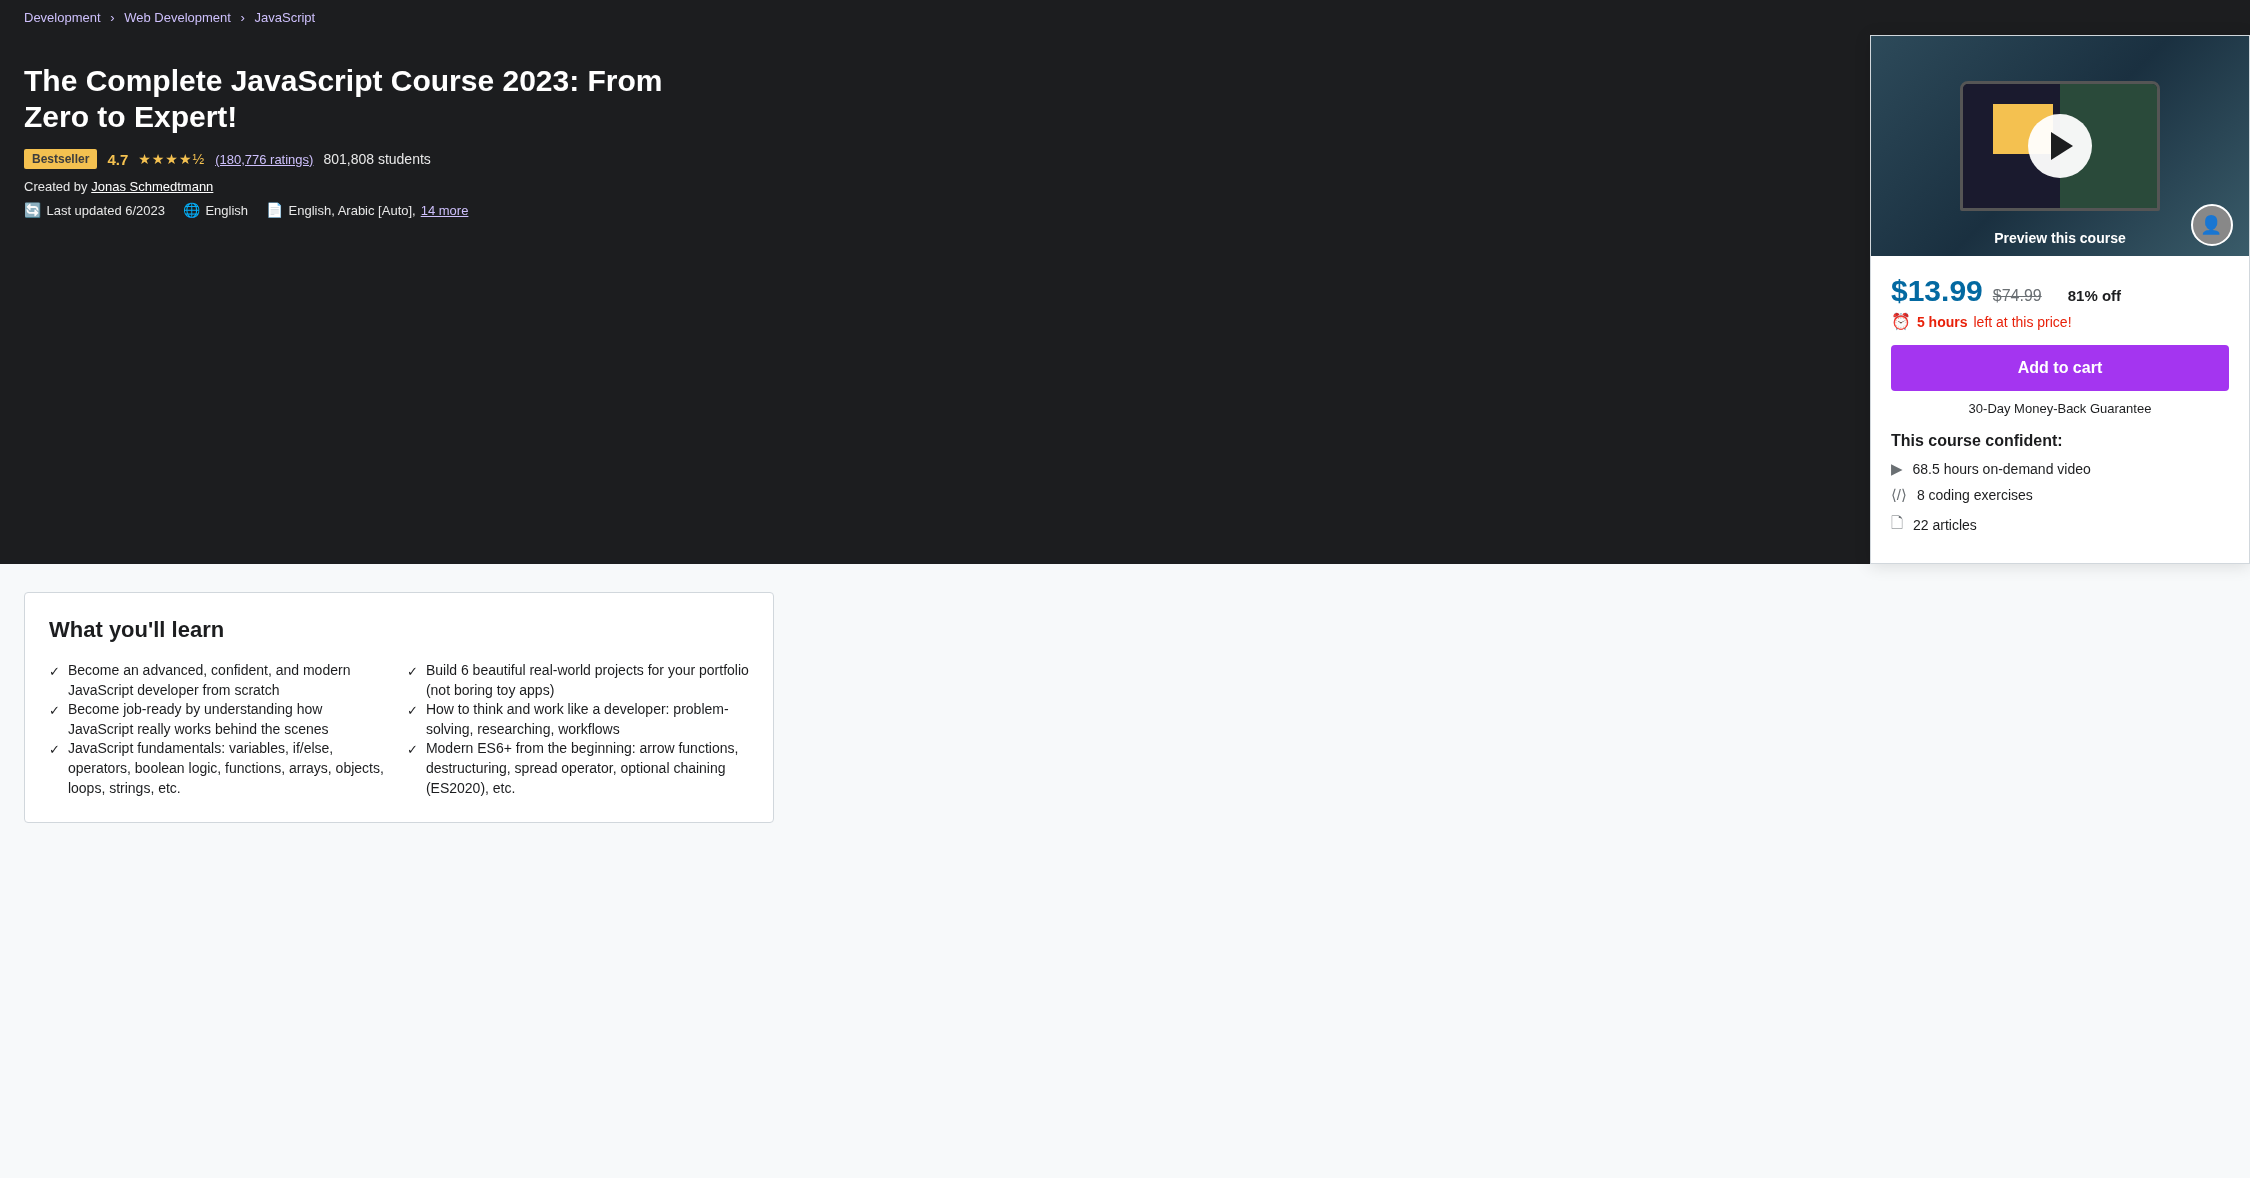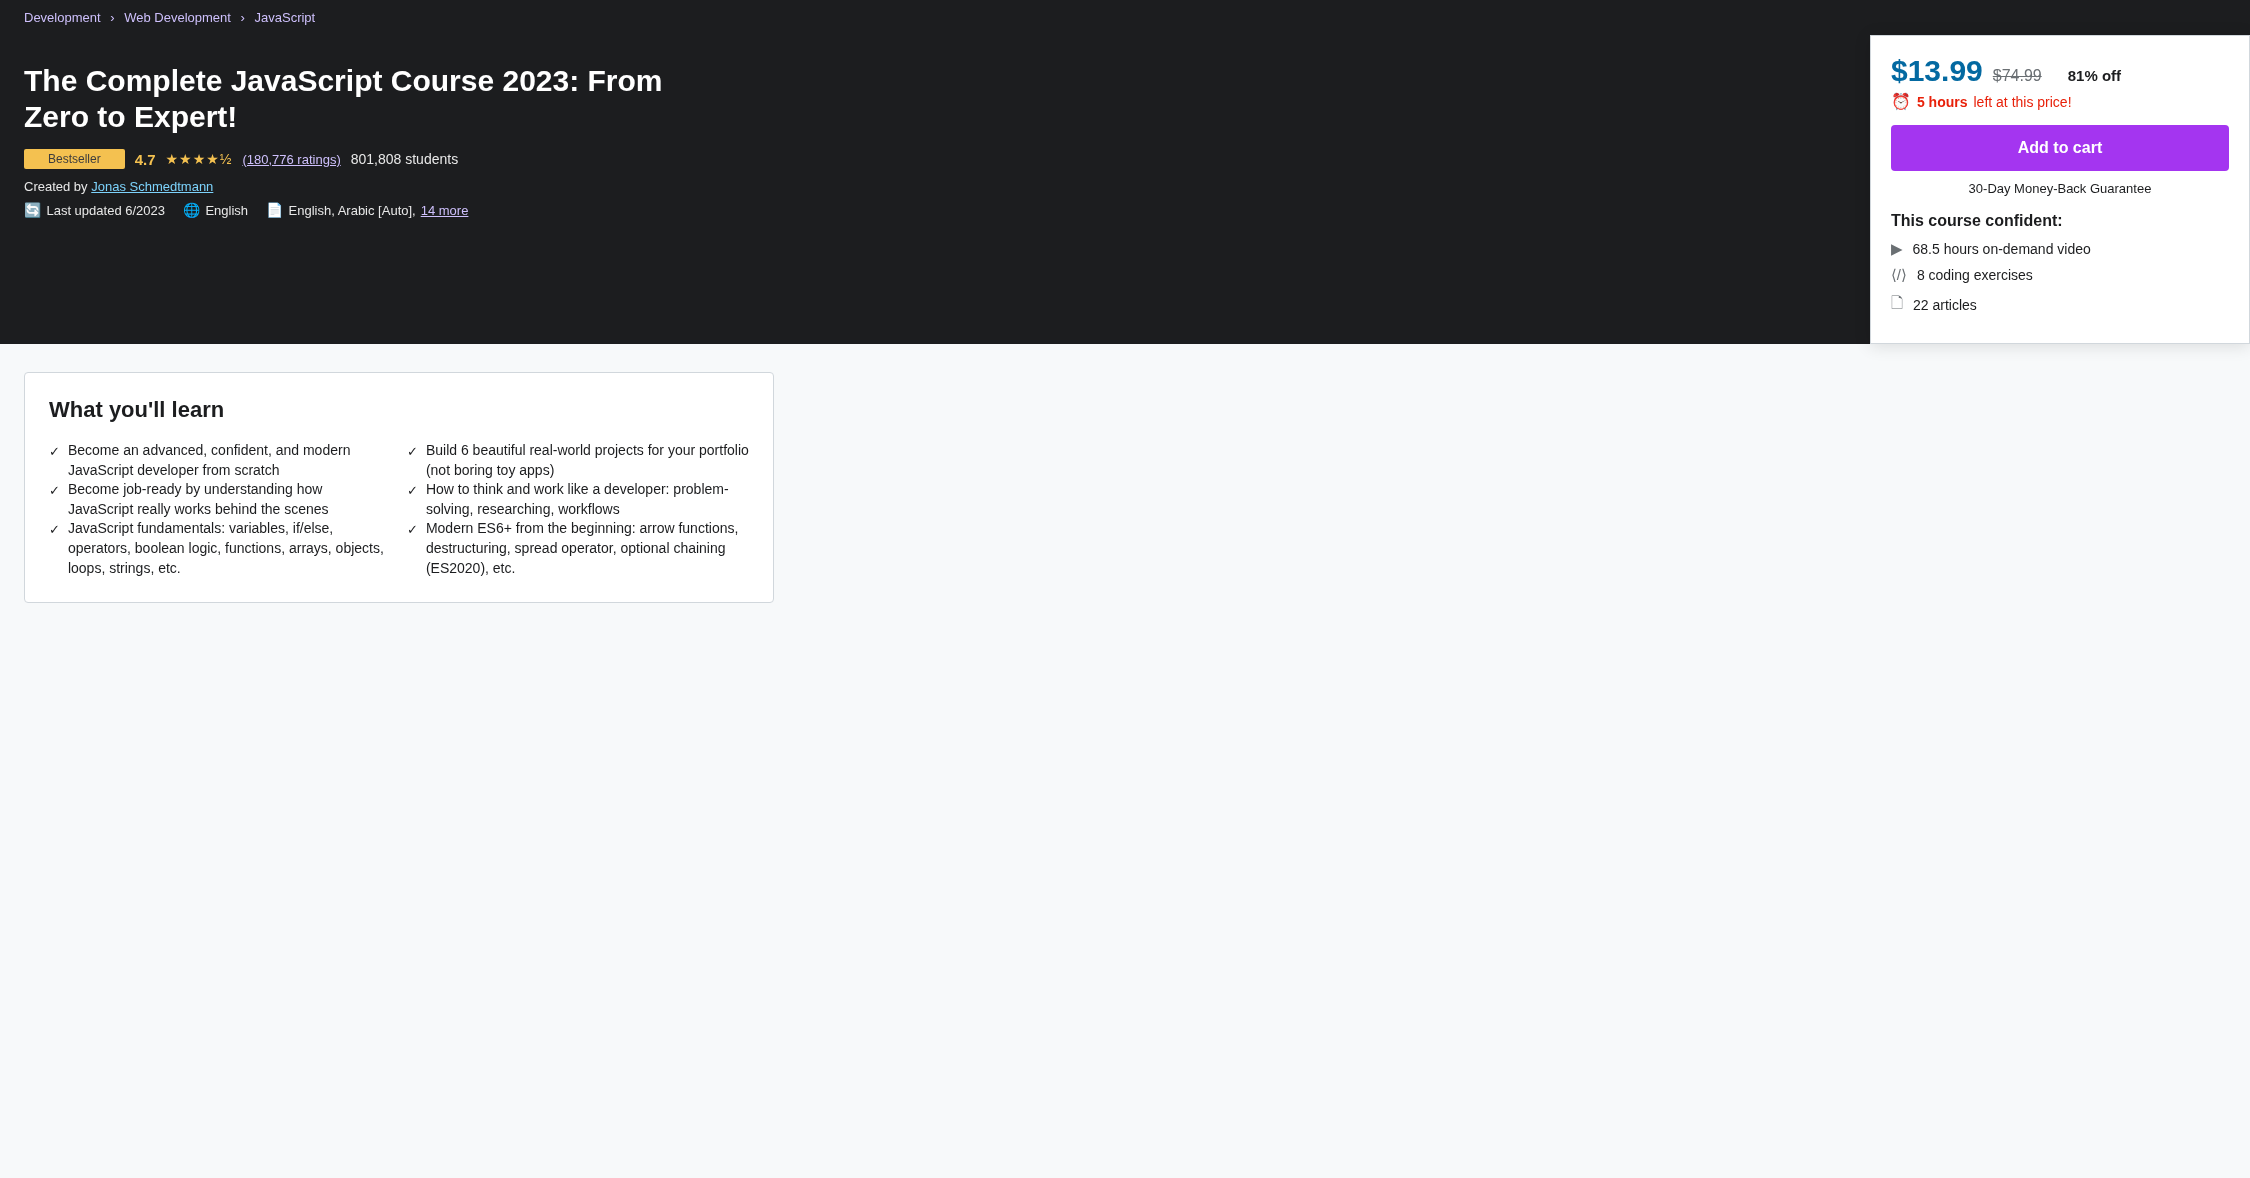--- a/index.html
+++ b/index.html
@@ -46,22 +46,22 @@
       align-items: center;
       gap: 10px;
       margin-bottom: 10px;
       flex-wrap: wrap;
     }
 
     .bestseller-badge {
       background: #f4c150;
       color: #3d3d3d;
       font-size: 12px;
-      font-weight: 400;
-      padding: 3px 24px;
+      font-weight: 700;
+      padding: 3px 8px;
       border-radius: 2px;
     }
 
     .rating-number {
       color: #f4c150;
       font-weight: 700;
       font-size: 15px;
     }
 
     .stars {
@@ -79,21 +79,21 @@
     .students-count {
       color: #e8e8e8;
       font-size: 14px;
     }
 
     .created-by {
       font-size: 13px;
       color: #e8e8e8;
       margin-bottom: 8px;
     }
-    .created-by a { color: #7dd3fc; text-decoration: underline; }
+    .created-by a { color: #ffffff; text-decoration: underline; }
 
     .meta-row {
       display: flex;
       align-items: center;
       gap: 18px;
       flex-wrap: wrap;
       font-size: 13px;
       color: #e8e8e8;
     }
     .meta-item {
@@ -403,20 +403,32 @@
       </div>
       <div class="meta-item">
         <span class="meta-icon">📄</span>
         <span>English, Arabic [Auto],</span>
         <a class="captions-link">14 more</a>
       </div>
     </div>
   </div>
 
   <div class="sidebar-card">
+    <div class="preview-thumbnail">
+      <div class="preview-laptop">
+        <div class="laptop-screen">
+          <div class="laptop-yellow-box"></div>
+        </div>
+      </div>
+      <div class="play-button-overlay">
+        <div class="play-triangle"></div>
+      </div>
+      <div class="preview-label">Preview this course</div>
+      <div class="avatar-circle">👤</div>
+    </div>
 
     <div class="card-body">
       <div class="price-row">
         <span class="price-current">$13.99</span>
         <span class="price-original">$74.99</span>
         <span class="price-discount">81% off</span>
       </div>
 
       <div class="urgency-row">
         <span class="urgency-icon">⏰</span>

